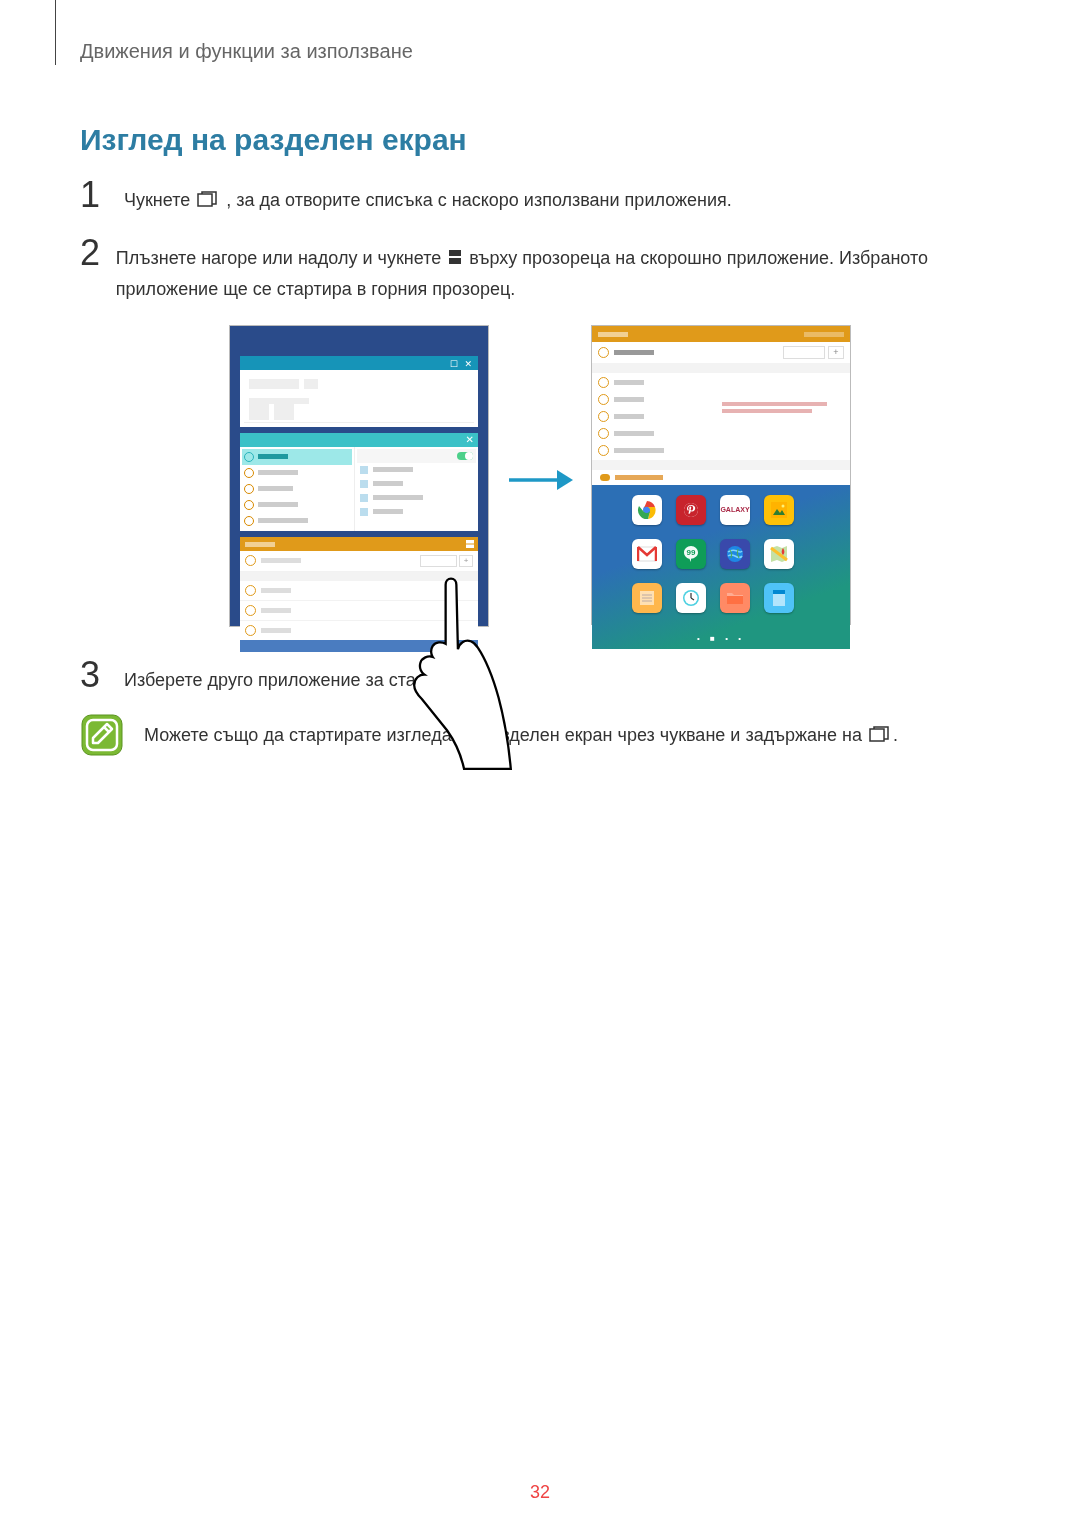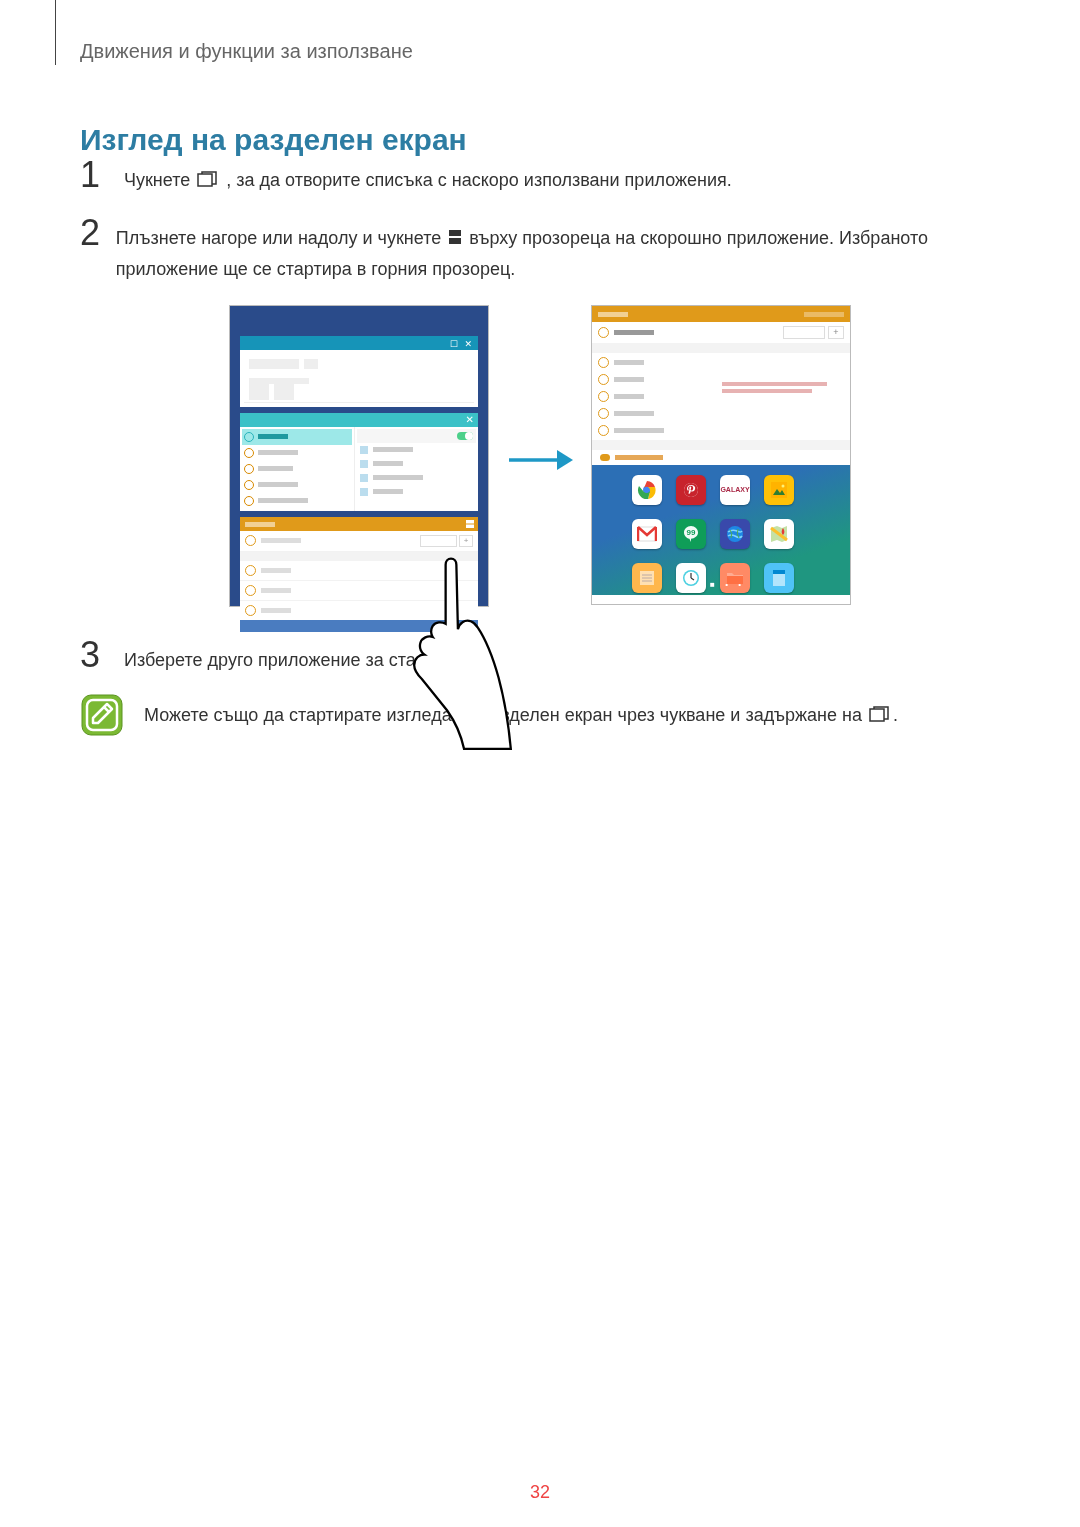--- a/index.html
+++ b/index.html
@@ -28,20 +28,21 @@
   .breadcrumb {
     font-size: 20px;
     color: #666;
     margin-top: 20px;
     margin-bottom: 60px;
   }
   .section-title {
     color: #2d7da3;
     font-size: 30px;
     font-weight: bold;
+    margin-bottom: 20px;
   }
   .step {
     display: flex;
     align-items: flex-start;
     margin-bottom: 18px;
   }
   .step-num {
     font-size: 36px;
     font-weight: 300;
     color: #333;
@@ -140,21 +141,21 @@
   .s2-li{display:flex;align-items:center;padding:3px 0;}
   .s2-li .circ{width:9px;height:9px;border-radius:50%;border:1.5px solid #e09a1a;margin-right:5px;}
   .s2-li .lab{height:5px;background:#ccc;}
   .s2-note{position:absolute;left:130px;top:76px;}
   .s2-note .l1{width:105px;height:4px;background:#e7b2b2;margin-bottom:3px;}
   .s2-note .l2{width:90px;height:4px;background:#e7b2b2;}
   .s2-cloud{display:flex;align-items:center;padding:4px 8px;}
   .s2-cloud .cl{width:10px;height:7px;border-radius:4px;background:#e09a1a;margin-right:5px;}
   .s2-cloud .lab{height:5px;background:#e6a857;width:48px;}
 
-  .s2-bottom{height:130px;background:linear-gradient(160deg,#2c6fb5 0%, #2c6fb5 35%, #1f9680 75%);position:relative;}
+  .s2-bottom{height:164px;background:linear-gradient(160deg,#2c6fb5 0%, #2c6fb5 35%, #1f9680 75%);position:relative;}
   .app-grid{position:absolute;left:40px;top:10px;display:grid;grid-template-columns:repeat(4,40px);grid-template-rows:repeat(3,40px);gap:4px;}
   .app-ic{width:30px;height:30px;border-radius:6px;display:flex;align-items:center;justify-content:center;font-size:14px;color:#fff;box-shadow:0 1px 2px rgba(0,0,0,.3);}
   .dots-ind{position:absolute;bottom:6px;left:0;right:0;text-align:center;color:#fff;font-size:8px;letter-spacing:4px;}
 
   .note-row{display:flex;align-items:flex-start;margin-top:12px;}
   .note-icon{flex-shrink:0;margin-right:20px;}
   .note-text{font-size:18px;line-height:1.6;padding-top:8px;color:#333;}
 
   .page-num{position:absolute;bottom:24px;left:0;right:0;text-align:center;font-size:18px;color:#ef4444;}
 </style>

